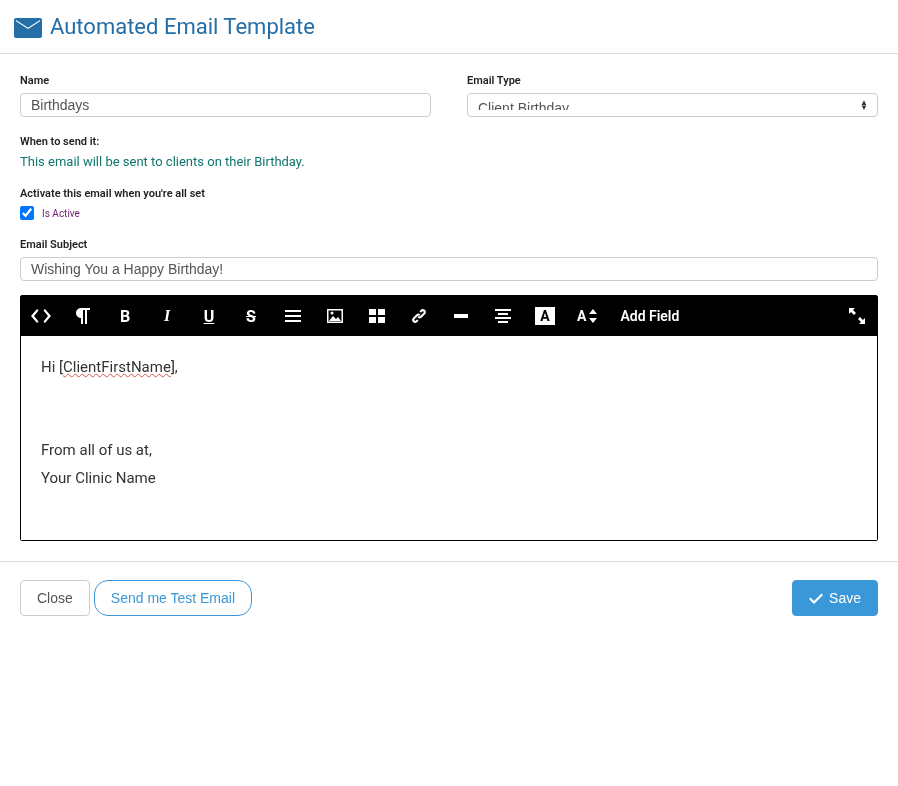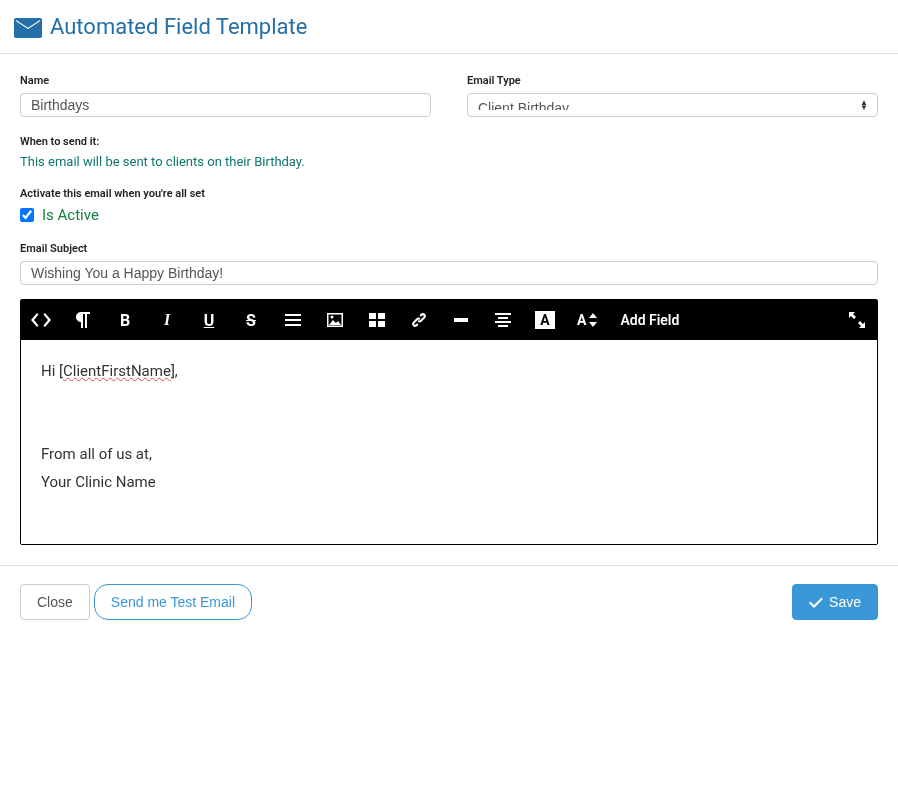--- a/index.html
+++ b/index.html
@@ -91,22 +91,22 @@
       display: flex;
       align-items: center;
       gap: 8px;
       margin-top: 4px;
     }
     .checkbox-row input[type="checkbox"] {
       width: 14px;
       height: 14px;
     }
     .checkbox-row label {
-      font-size: 15px;
-      color: #15803d;
+      font-size: 10px;
+      color: #701a75;
     }
     .subject-block { margin-bottom: 14px; }
     
     .editor {
       border: 1px solid #000;
       border-radius: 2px;
     }
     .toolbar {
       background: #000;
       color: #fff;
@@ -196,21 +196,21 @@
   </style>
 </head>
 <body>
 
 <div class="header">
   <span class="env-icon">
     <svg viewBox="0 0 28 20" width="28" height="20">
       <path fill="#256fa8" d="M26 0H2C0.9 0 0 0.9 0 2v16c0 1.1 0.9 2 2 2h24c1.1 0 2-0.9 2-2V2C28 0.9 27.1 0 26 0zM26 3.2L14 11 2 3.2V2l12 7.8L26 2V3.2z"></path>
     </svg>
   </span>
-  <span class="header-title">Automated Field Template</span>
+  <span class="header-title">Automated Email Template</span>
 </div>
 <div class="divider"></div>
 
 <div class="form-body">
 
   <div class="row">
     <div class="col col-half-left">
       <label class="field-label">Name</label>
       <input type="text" class="text-input" value="Birthdays" style="">
     </div>

